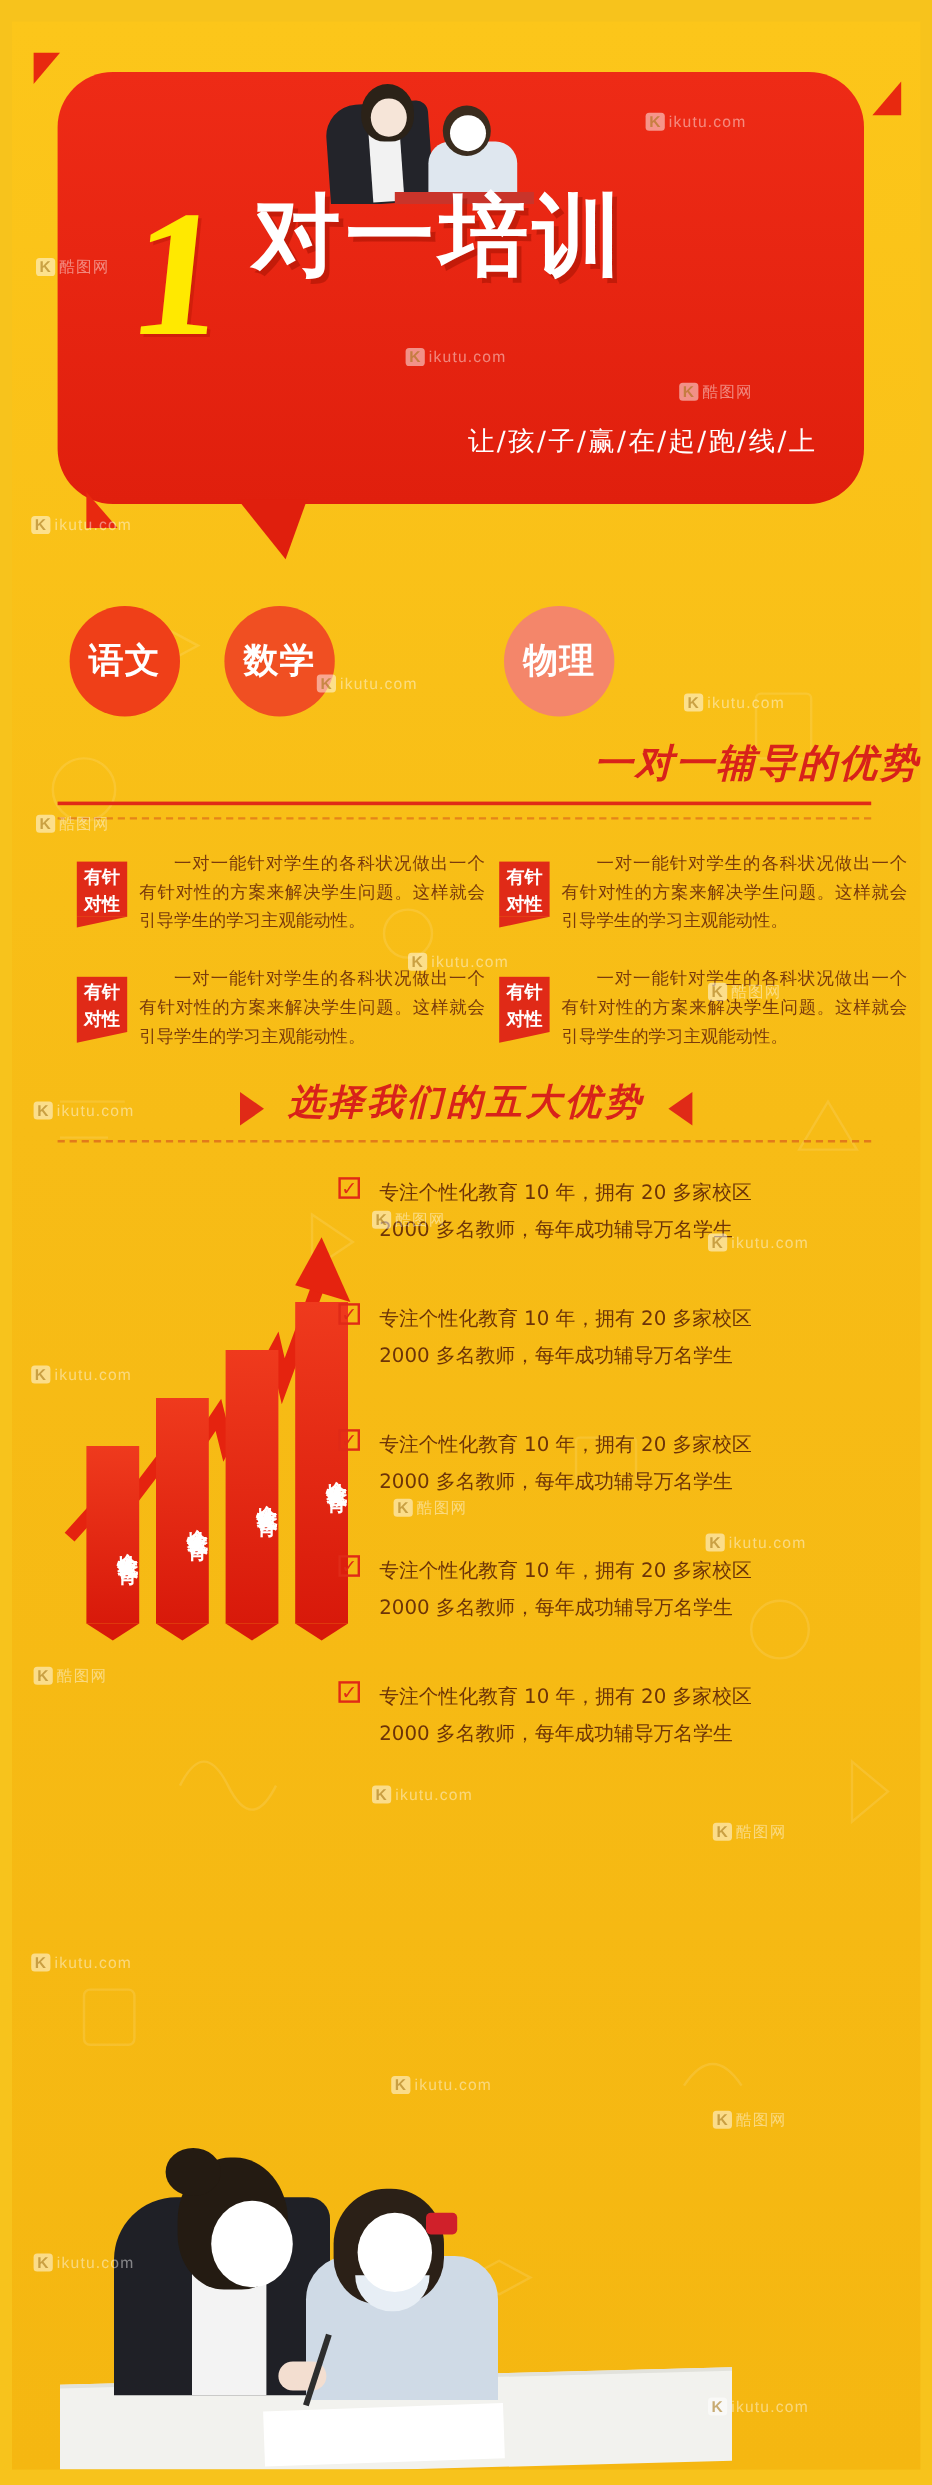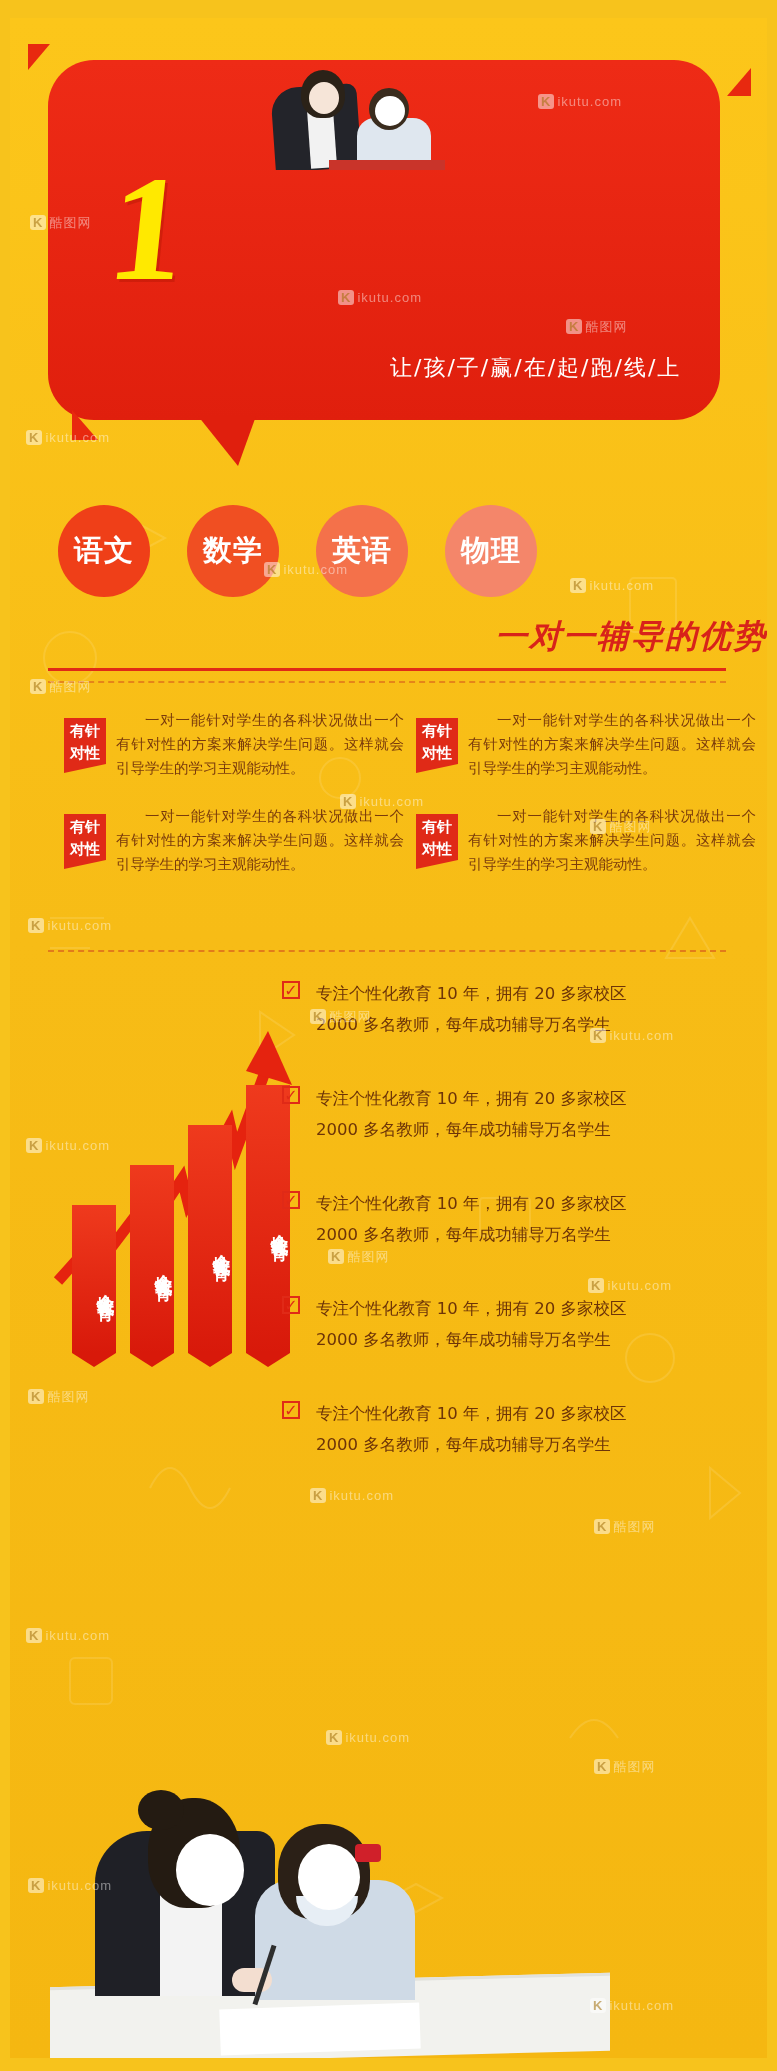--- a/index.html
+++ b/index.html
@@ -355,28 +355,28 @@
         <div class="shirt"></div>
       <div class="head1"></div>
         <div class="face1"></div>
       <div class="kid-body"></div>
         <div class="kid-head"></div>
         <div class="kid-face"></div>
       <div class="desk"></div>
     </div>
 
     <div class="big-one">1</div>
+    <div class="title-line1">对一培训</div>
     <div class="subtitle">让/孩/子/赢/在/起/跑/线/上</div>
   </div>
 
   <div class="subjects">
     <div class="subj" style="left:177px;background:#f04f22;">数学</div>
     <div class="subj" style="left:48px;background:#ef3f18;">语文</div>
-    <div class="subj" style="left:306px;background:#f4714a;">英语</div>
-    <div class="subj" style="left:435px;background:#f4866a;">物理</div>
+    <div class="subj" style="left:410px;background:#f4866a;">物理</div>
   </div>
 
   <div class="sec1-title">一对一辅导的优势</div>
   <div class="sec1-rule"></div>
   <div class="sec1-dash"></div>
 
   <div class="adv-grid">
     <div class="adv-item" style="left:38px; top:0;">
       <div class="adv-tag">有针对性</div>
       <div class="adv-text">一对一能针对学生的各科状况做出一个有针对性的方案来解决学生问题。这样就会引导学生的学习主观能动性。</div>
@@ -388,20 +388,25 @@
     <div class="adv-item" style="left:38px; top:96px;">
       <div class="adv-tag">有针对性</div>
       <div class="adv-text">一对一能针对学生的各科状况做出一个有针对性的方案来解决学生问题。这样就会引导学生的学习主观能动性。</div>
     </div>
     <div class="adv-item" style="left:390px; top:96px;">
       <div class="adv-tag">有针对性</div>
       <div class="adv-text">一对一能针对学生的各科状况做出一个有针对性的方案来解决学生问题。这样就会引导学生的学习主观能动性。</div>
     </div>
   </div>
 
+  <div class="sec2">
+    <span class="tri-left"></span>
+    <span class="txt">选择我们的五大优势</span>
+    <span class="tri-right"></span>
+  </div>
   <div class="sec2-dash"></div>
 
   <div class="chart">
     <svg class="arrow-svg" viewBox="0 0 270 360" xmlns="http://www.w3.org/2000/svg">
       <polyline points="18,288 52,250 58,272 96,222 102,246 142,186 148,210 190,132 196,158 232,60" fill="none" stroke="#e5230f" stroke-width="11" stroke-linejoin="miter"></polyline>
       <polygon points="228,38 252,92 206,78" fill="#e5230f"></polygon>
     </svg>
     <div class="bar" style="left:32px; height:148px;">个性化教育</div>
     <div class="bar" style="left:90px; height:188px;">个性化教育</div>
     <div class="bar" style="left:148px; height:228px;">个性化教育</div>

